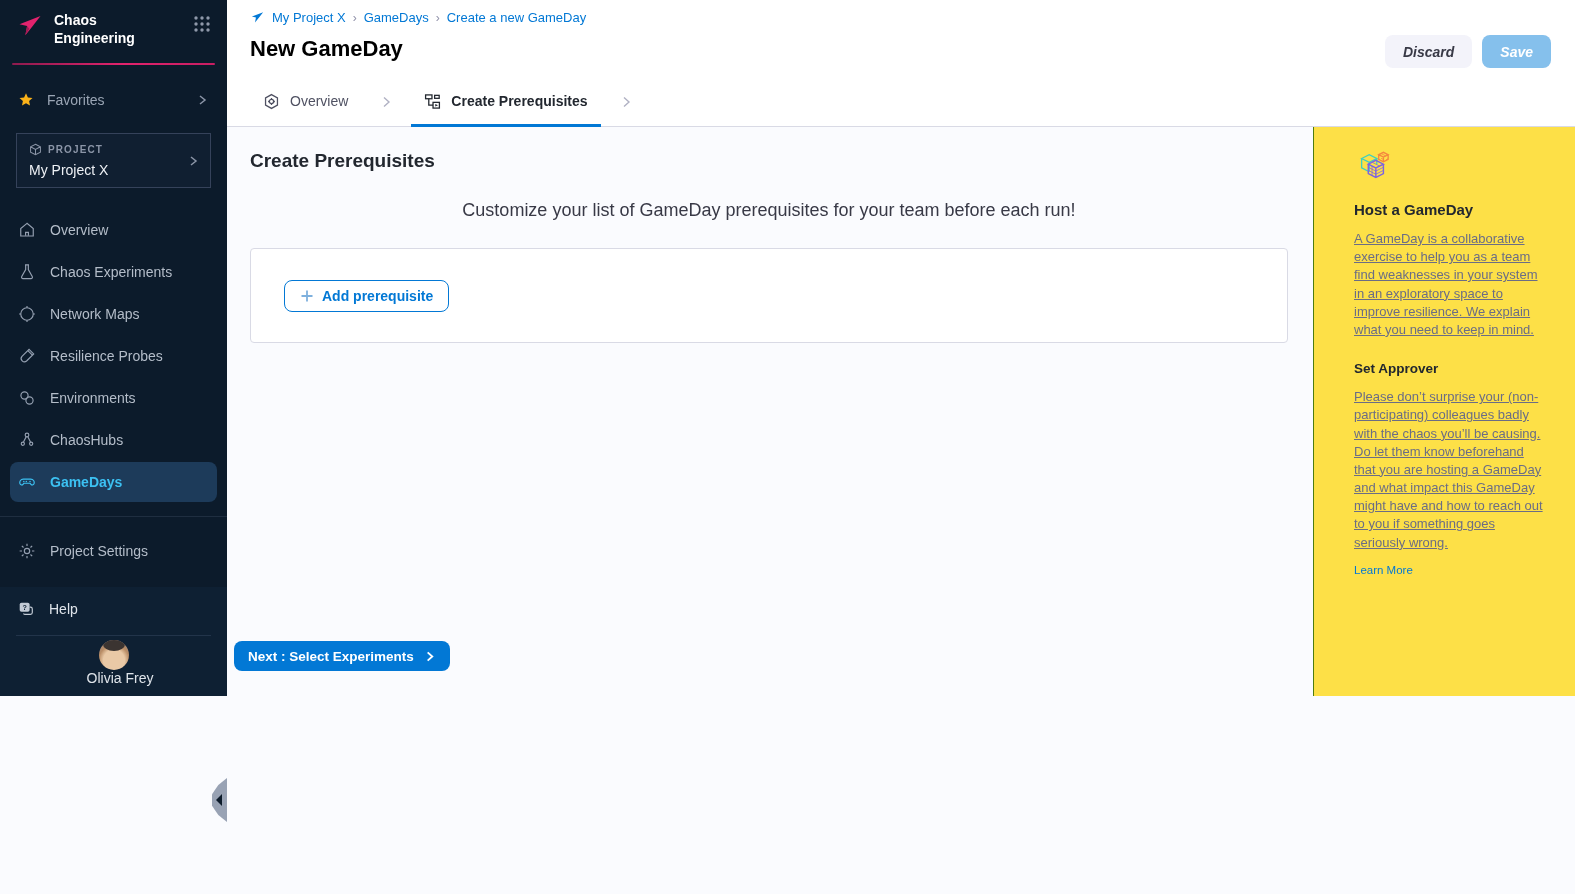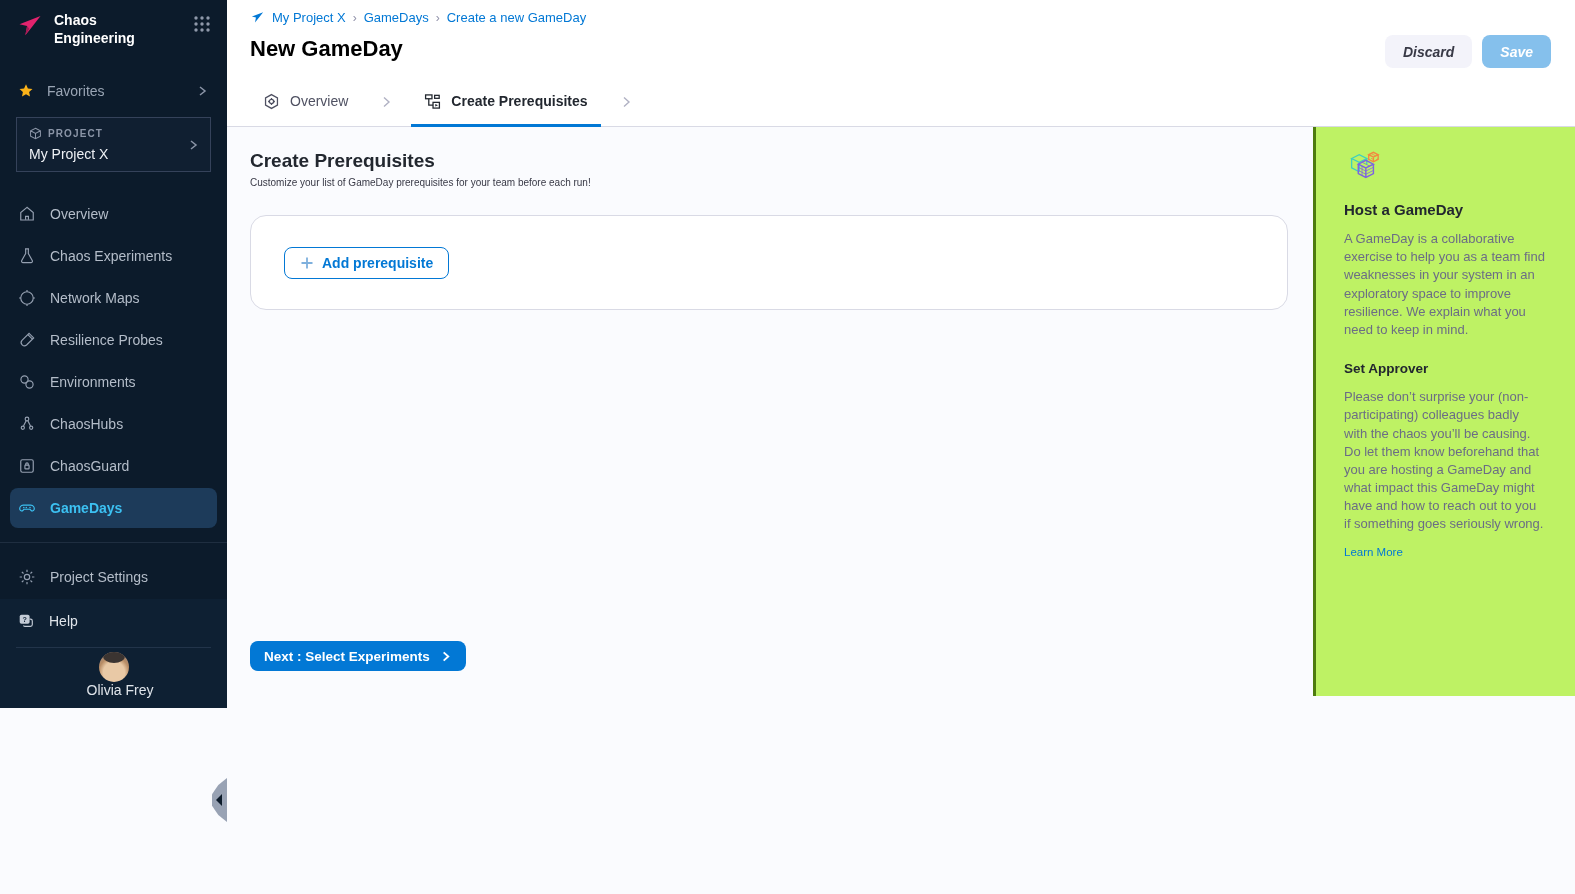--- a/index.html
+++ b/index.html
@@ -60,30 +60,30 @@
   .tab-bar { background:#ffffff; border-bottom:1px solid #d9dae5; height:49px; display:flex; align-items:stretch; padding-left:23px; }
   .tab { display:flex; align-items:center; gap:10px; padding:0 13px; font-size:14px; color:#4f5162; cursor:pointer; border-bottom:3px solid transparent; margin-bottom:-1px; }
   .tab .ico { width:17px; height:17px; color:#4f5162; }
   .tab.active { color:#22272f; font-weight:700; border-bottom-color:#0278d5; }
   .tab.active .ico { color:#22272f; }
   .tab-sep { display:flex; align-items:center; color:#b0b1c3; padding:0 18px; }
 
   .content-body { flex:1; display:flex; min-height:0; }
   .main-col { flex:1; position:relative; padding:23px 25px 0 23px; }
   .main-heading { font-size:19px; font-weight:700; color:#22272f; }
-  .main-sub { font-size:10px; color:#383946; margin-top:5px; }
-  .prereq-card { margin-top:27px; background:#ffffff; border:1px solid #d9dae5; border-radius:16px; height:95px; display:flex; align-items:center; padding-left:33px; }
+  .main-sub { font-size:18px; color:#383946; margin-top:28px;text-align:center; }
+  .prereq-card { margin-top:27px; background:#ffffff; border:1px solid #d9dae5; border-radius:4px; height:95px; display:flex; align-items:center; padding-left:33px; }
   .add-btn { display:flex; align-items:center; gap:8px; background:#ffffff; border:1px solid #0278d5; color:#0278d5; border-radius:8px; height:32px; padding:0 15px; font-size:14px; font-weight:600; font-family:inherit; cursor:pointer; }
   .add-btn .plus { color:#7eb0dd; }
-  .next-btn { position:absolute; left:23px; bottom:25px; display:flex; align-items:center; gap:9px; background:#0278d5; border:none; color:#ffffff; border-radius:8px; height:30px; padding:0 14px; font-size:13.5px; font-weight:600; font-family:inherit; cursor:pointer; }
-
-  .help-panel { width:262px; min-width:262px; background:#bef264; border-left:3px solid #4d7c0f; padding:22px 30px 0 28px; }
+  .next-btn { position:absolute; left:7px; bottom:25px; display:flex; align-items:center; gap:9px; background:#0278d5; border:none; color:#ffffff; border-radius:8px; height:30px; padding:0 14px; font-size:13.5px; font-weight:600; font-family:inherit; cursor:pointer; }
+
+  .help-panel { width:262px; min-width:262px; background:#fde047; border-left:1px solid #4d7c0f; padding:22px 30px 0 40px; }
   .help-cube { width:38px; height:36px; }
   .help-title { font-size:15px; font-weight:700; color:#22272f; margin-top:16px; }
-  .help-text { font-size:13px; line-height:1.4; color:#6b6d85; margin-top:12px; }
+  .help-text { font-size:13px; line-height:1.4; color:#6b6d85; margin-top:12px;text-decoration:underline; }
   .help-subtitle { font-size:13.5px; font-weight:700; color:#22272f; margin-top:22px; }
   .learn-more { display:inline-block; font-size:11.5px; color:#0278d5; text-decoration:none; margin-top:12px; cursor:pointer; }
 
   svg { display:block; }
 </style>
 </head>
 <body>
 
 <div class="app">
 
@@ -167,28 +167,20 @@
       </div>
       <div class="nav-item">
         <svg class="ico" viewBox="0 0 24 24" fill="none" stroke="currentColor" stroke-width="1.4">
           <circle cx="12" cy="6" r="2.2"></circle>
             <path d="M11 8 L7.8 14.5 M13 8 L16.2 14.5"></path>
             <circle cx="7" cy="16.5" r="1.9"></circle>
             <circle cx="17" cy="16.5" r="1.9"></circle>
         </svg>
         <span>ChaosHubs</span>
       </div>
-      <div class="nav-item">
-        <svg class="ico" viewBox="0 0 24 24" fill="none" stroke="currentColor" stroke-width="1.4">
-          <rect x="4.5" y="4.5" width="15" height="15" rx="2"></rect>
-            <rect x="9.5" y="11" width="5" height="4.5" rx="0.8"></rect>
-            <path d="M10.5 11 V9.7 A1.5 1.5 0 0 1 13.5 9.7 V11"></path>
-        </svg>
-        <span>ChaosGuard</span>
-      </div>
       <div class="nav-item active">
         <svg class="ico" viewBox="0 0 24 24" fill="none" stroke="currentColor" stroke-width="1.4">
           <path d="M7.5 8.5 H16.5 A4.2 4.2 0 0 1 20.5 14 C20 15.7 17.8 16.1 16.8 14.8 L15.7 13.5 H8.3 L7.2 14.8 C6.2 16.1 4 15.7 3.5 14 A4.2 4.2 0 0 1 7.5 8.5 Z"></path>
           <circle cx="8.2" cy="11.3" r="0.9" fill="currentColor" stroke="none"></circle>
             <circle cx="11.2" cy="11.3" r="0.9" fill="currentColor" stroke="none"></circle>
             <circle cx="15.6" cy="11.3" r="0.9" fill="currentColor" stroke="none"></circle>
         </svg>
         <span>GameDays</span>
       </div>
       <div class="nav-divider"></div>

